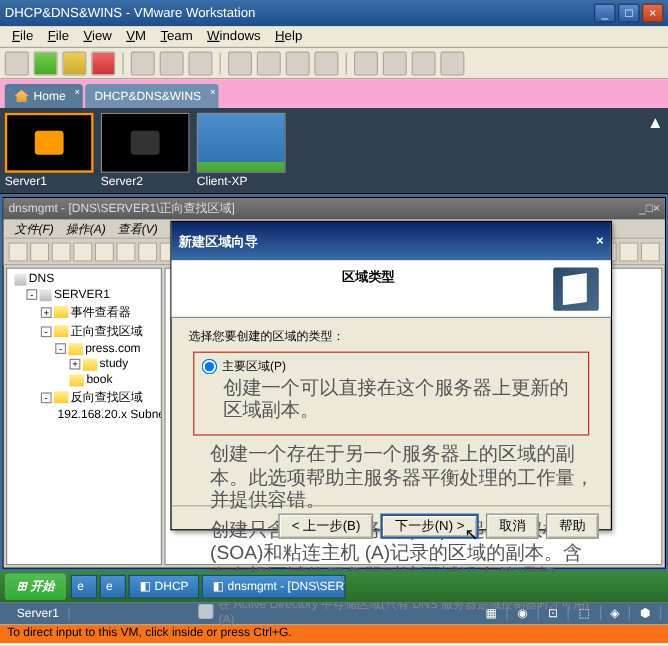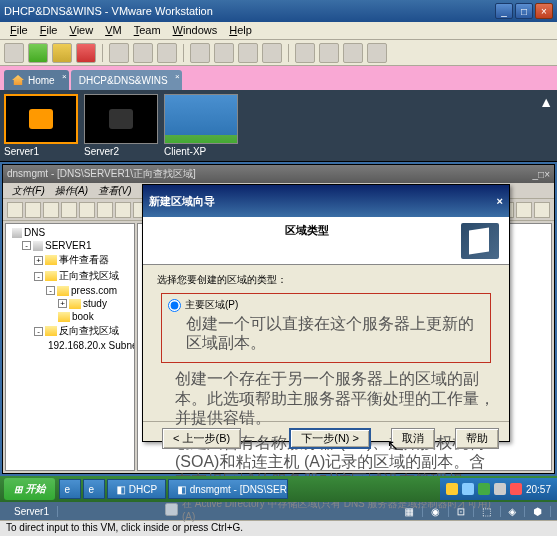--- a/index.html
+++ b/index.html
@@ -65,34 +65,34 @@
 .wiz-header .decor { width: 38px; height: 36px; background: linear-gradient(135deg,#2a4a6a,#4a6a8a); border-radius: 2px; position: relative; }
 .wiz-header .decor::after { content: ""; position: absolute; top: 6px; left: 8px; width: 20px; height: 24px; background: #fff; transform: skewY(-8deg); }
 .wiz-body { padding: 8px 14px; font-size: 10px; color: #000; height: 156px; }
 .wiz-body .prompt { margin-bottom: 6px; }
 .opt-box { border: 1px solid #c03020; padding: 4px 6px; margin: 0 4px 6px; }
 .opt { display: flex; align-items: flex-start; gap: 4px; margin-bottom: 2px; }
 .opt input { margin-top: 1px; }
 .opt-lbl { }
 .opt-desc { padding-left: 18px; color: #555; font-size: 16px; line-height: 1.2; margin-bottom: 6px; }
 .chkrow { display: flex; align-items: center; gap: 4px; color: #888; padding-left: 8px; }
-.wiz-footer { height: 34px; border-top: 1px solid #aca899; display: flex; align-items: center; justify-content: flex-end; padding: 0 10px; gap: 20px; }
+.wiz-footer { height: 34px; border-top: 1px solid #aca899; display: flex; align-items: center; justify-content: flex-end; padding: 0 10px; gap: 6px; }
 .btn { height: 21px; padding: 0 10px; background: #ece9d8; border: 1px solid #888; font-size: 11px; box-shadow: inset 1px 1px #fff, inset -1px -1px #aca899; }
-.btn.def { border: 2px solid #2a5a9a; position: relative; margin-left: 28px; }
+.btn.def { border: 2px solid #2a5a9a; position: relative; }
 .cursor { position: absolute; left: 244px; top: 252px; font-size: 14px; pointer-events: none; }
 
 .inner-taskbar { position: absolute; left: 0; right: 0; bottom: 0; height: 26px; background: linear-gradient(#3a8a3a,#2a6a2a); display: flex; align-items: center; font-size: 10px; color: #fff; }
 .start { height: 22px; padding: 0 10px; background: linear-gradient(#5b5,#3a3); border-radius: 3px; margin: 0 4px; font-weight: bold; font-style: italic; display: flex; align-items: center; gap: 3px; }
 .tbtask { height: 20px; padding: 0 8px; background: linear-gradient(#4a90d0,#2a70b0); border: 1px solid #1a4a7a; margin-right: 2px; display: flex; align-items: center; gap: 3px; max-width: 120px; overflow: hidden; white-space: nowrap; }
 .tray { margin-left: auto; height: 22px; background: linear-gradient(#2a7ac0,#1a5a9a); padding: 0 6px; display: flex; align-items: center; gap: 4px; }
 .tray .ti { width: 12px; height: 12px; background: #fc3; border-radius: 2px; }
 
 .status-line { height: 18px; background: #4a6a8a; color: #fff; font-size: 10px; display: flex; align-items: center; padding: 0 6px; }
 .status-line .pane { padding: 0 8px; border-right: 1px solid #6a8aaa; }
-.hint { height: 16px; background: #e5e5e5; font-size: 10px; padding: 1px 6px; border-top: 1px solid #aca899; }
+.hint { height: 16px; background: #f97316; font-size: 10px; padding: 1px 6px; border-top: 1px solid #aca899; }
 </style>
 </head>
 <body>
 
 <div class="outer-title">
   <span class="t">DHCP&amp;DNS&amp;WINS - VMware Workstation</span>
   <div class="winbtns">
     <div class="winbtn">_</div>
     <div class="winbtn">□</div>
     <div class="winbtn close">×</div>
@@ -285,28 +285,20 @@
         <span>e</span>
       </div>
     <div class="tbtask">
         <span>◧</span>
         <span>DHCP</span>
       </div>
     <div class="tbtask">
         <span>◧</span>
         <span>dnsmgmt - [DNS\SERV...</span>
       </div>
-    <div class="tray">
-      <div class="ti"></div>
-      <div class="ti" style="background:#8cf"></div>
-      <div class="ti" style="background:#4a4"></div>
-      <div class="ti" style="background:#ccc"></div>
-      <div class="ti" style="background:#f55"></div>
-      <span>20:57</span>
-    </div>
   </div>
 </div>
 
 <div class="status-line">
   <span class="pane">Server1</span>
   <span style="flex:1"></span>
   <span class="pane">▦</span>
   <span class="pane">◉</span>
   <span class="pane">⊡</span>
   <span class="pane">⬚</span>

